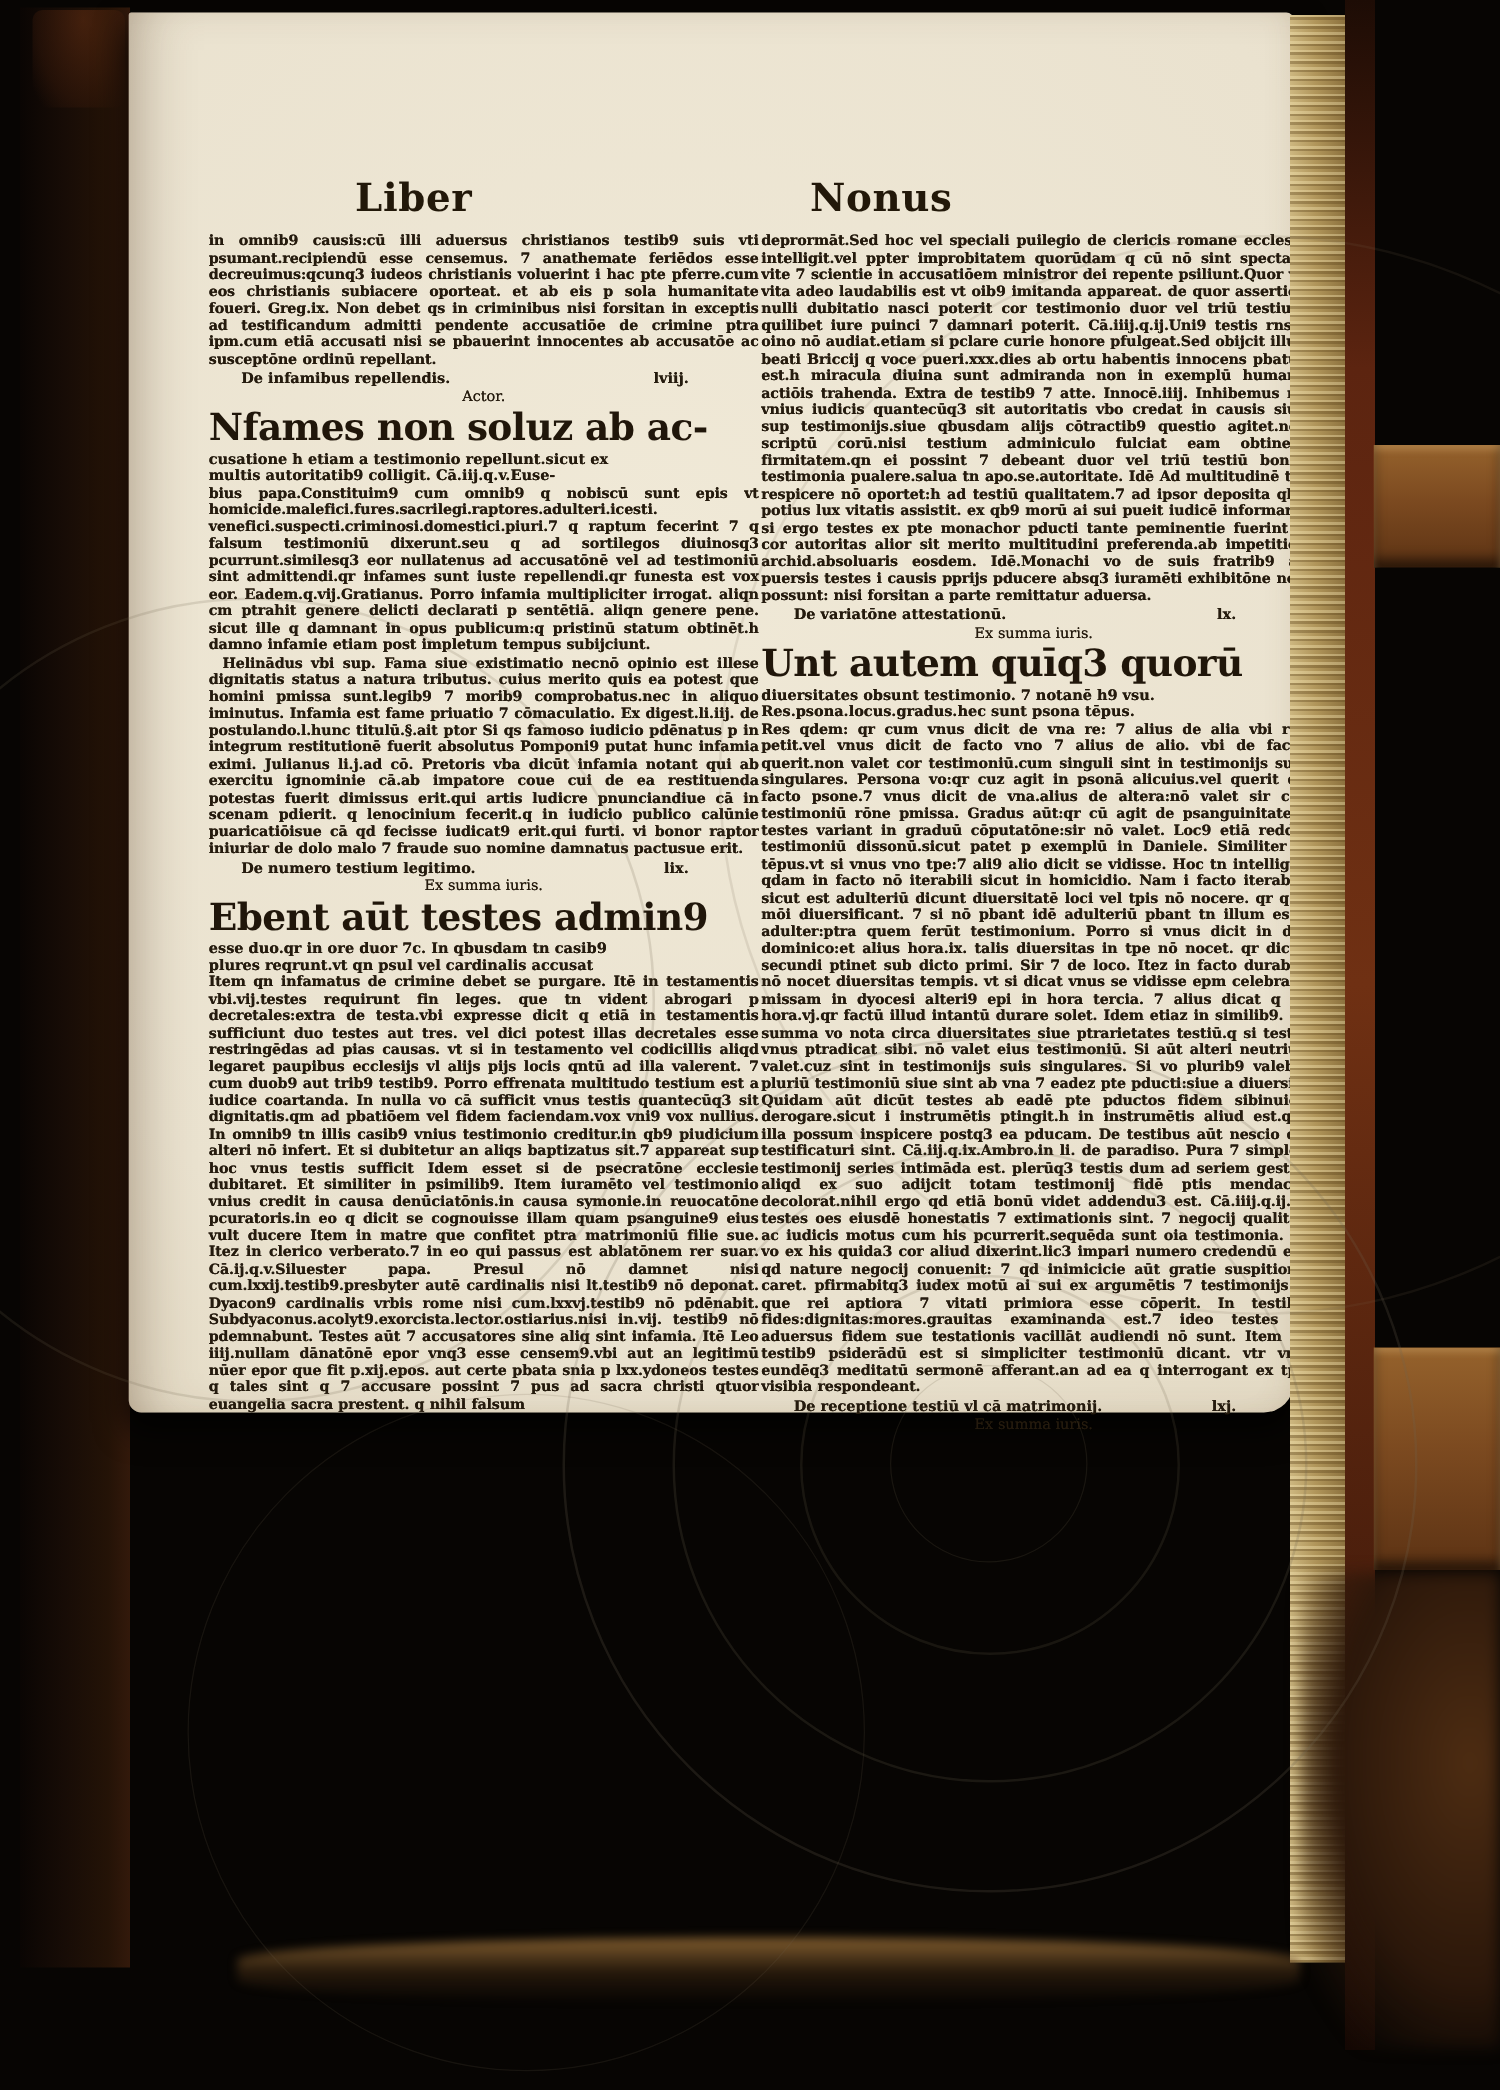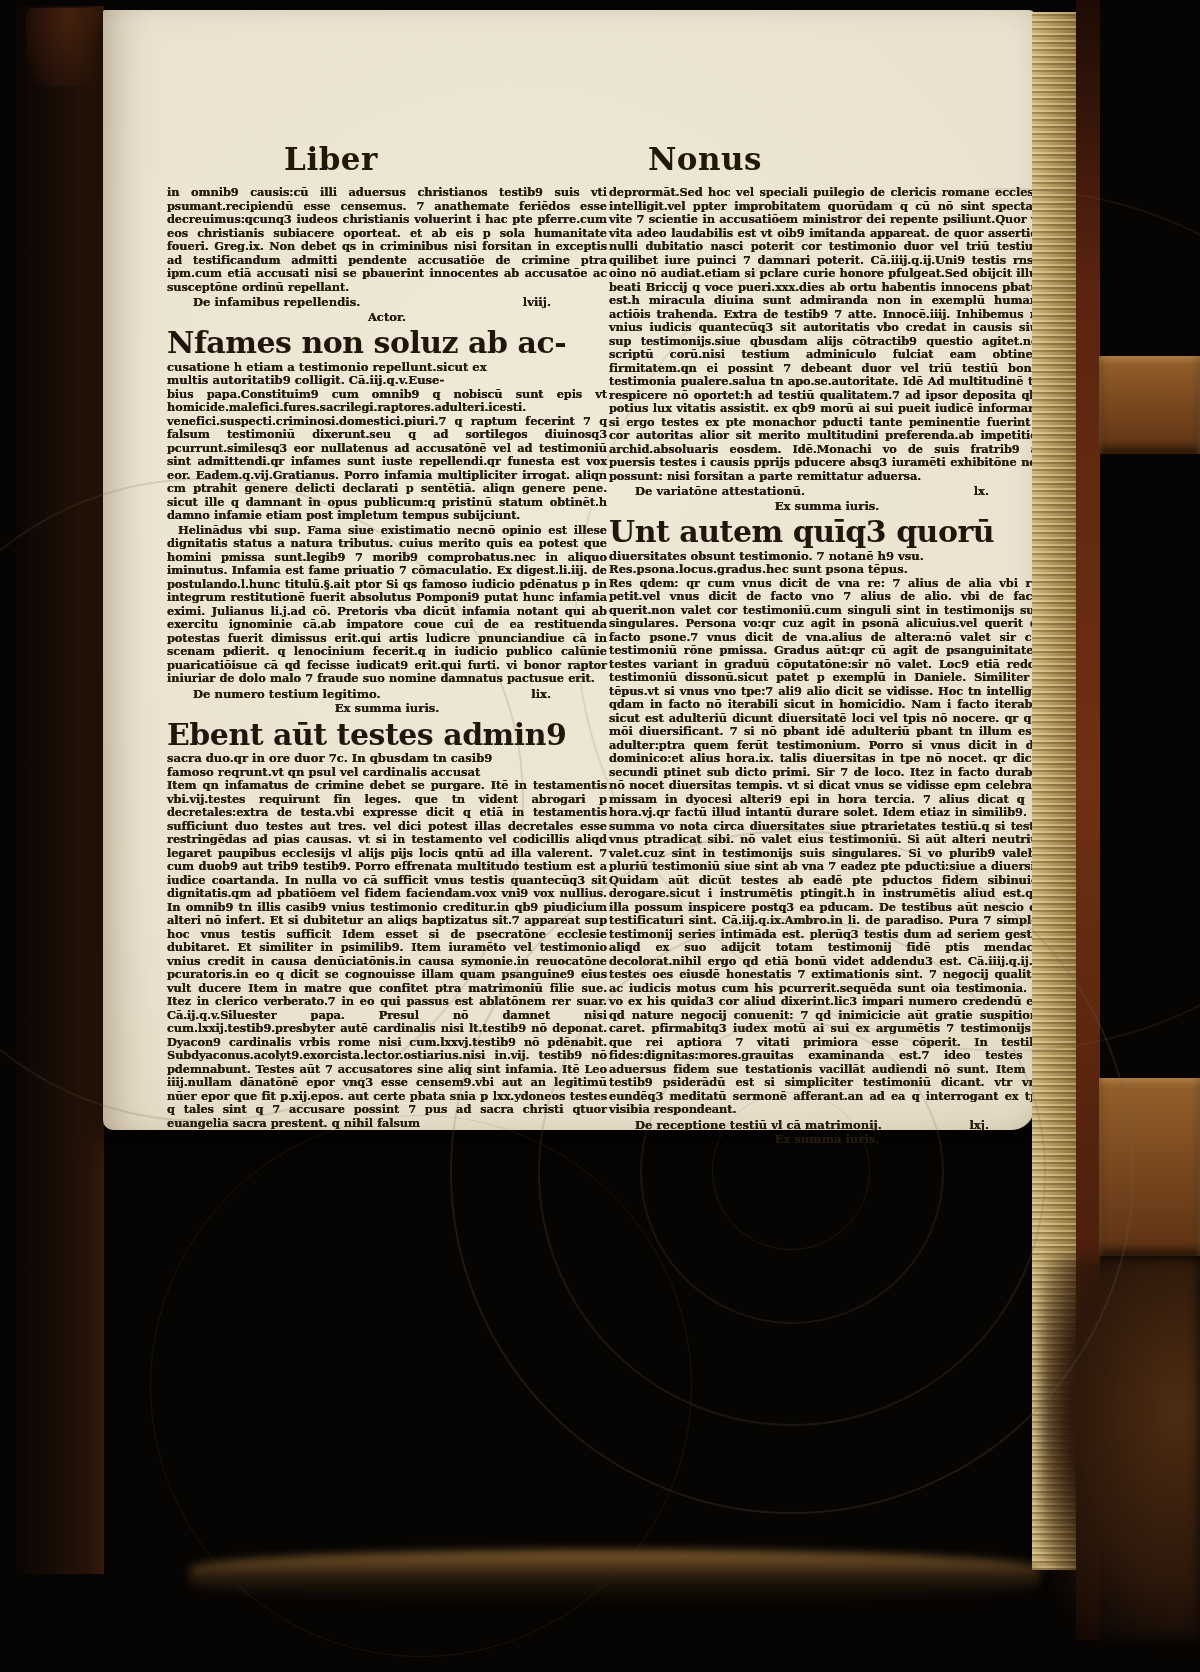--- a/index.html
+++ b/index.html
@@ -76,21 +76,21 @@
     letter-spacing:-0.1px;word-spacing:.4px;margin:0 0 1px 0;
     text-shadow:0 0 .4px #251b0e;
   }
   .indent{text-indent:11px;}
   .rubric{
     display:flex;justify-content:space-between;align-items:baseline;
     padding-left:26px;padding-right:56px;
     font-size:11.6px;line-height:14.5px;font-weight:700;text-shadow:0 0 .4px #251b0e;
   }
   .center-line{
-    text-align:center;font-size:11.6px;line-height:14.5px;font-weight:700;
+    text-align:center;font-size:11.6px;line-height:14.5px;font-weight:400;
     text-shadow:0 0 .4px #251b0e;
   }
   .big-head{
     font-size:30px;line-height:1.12;font-weight:700;
     letter-spacing:-.5px;margin:2px 0 1px 0;color:#20160a;
   }
   .head-sub{
     text-align:left;font-size:11.6px;line-height:13.5px;font-weight:700;
     text-shadow:0 0 .4px #251b0e;
   }
@@ -116,22 +116,22 @@
     <div class="head-sub">cusatione h etiam a testimonio repellunt.sicut ex</div>
     <div class="head-sub">multis autoritatib9 colligit.   Cā.iij.q.v.Euse-</div>
     <p class="body-par">bius papa.Constituim9 cum omnib9 q nobiscū sunt epis vt homicide.malefici.fures.sacrilegi.raptores.adulteri.icesti. venefici.suspecti.criminosi.domestici.piuri.7 q raptum fecerint 7 q falsum testimoniū dixerunt.seu q ad sortilegos diuinosq3 pcurrunt.similesq3 eor nullatenus ad accusatōnē vel ad testimoniū sint admittendi.qr infames sunt iuste repellendi.qr funesta est vox eor.  Eadem.q.vij.Gratianus. Porro infamia multipliciter irrogat. aliqn cm ptrahit genere delicti declarati p sentētiā. aliqn genere pene. sicut ille q damnant in opus publicum:q pristinū statum obtinēt.h damno infamie etiam post impletum tempus subijciunt.</p>
     <p class="body-par indent">Helinādus vbi sup. Fama siue existimatio necnō opinio est illese dignitatis status a natura tributus. cuius merito quis ea potest que homini pmissa sunt.legib9 7 morib9 comprobatus.nec in aliquo iminutus. Infamia est fame priuatio 7 cōmaculatio.  Ex digest.li.iij. de postulando.l.hunc titulū.§.ait ptor Si qs famoso iudicio pdēnatus p in integrum restitutionē fuerit absolutus Pomponi9 putat hunc infamia eximi.  Julianus li.j.ad cō. Pretoris vba dicūt infamia notant qui ab exercitu ignominie cā.ab impatore coue cui de ea restituenda potestas fuerit dimissus erit.qui artis ludicre pnunciandiue cā in scenam pdierit. q lenocinium fecerit.q in iudicio publico calūnie puaricatiōisue cā qd fecisse iudicat9 erit.qui furti. vi bonor raptor iniuriar de dolo malo 7 fraude suo nomine damnatus pactusue erit.</p>
     <div class="rubric">
       <span>De numero testium legitimo.</span>
       <span>lix.</span>
     </div>
     <div class="center-line">Ex summa iuris.</div>
     <div class="big-head">Ebent aūt testes admin9</div>
-    <div class="head-sub">sacra duo.qr in ore duor 7c. In qbusdam tn casib9</div>
-    <div class="head-sub">famoso reqrunt.vt qn psul vel cardinalis accusat</div>
+    <div class="head-sub">esse duo.qr in ore duor 7c. In qbusdam tn casib9</div>
+    <div class="head-sub">plures reqrunt.vt qn psul vel cardinalis accusat</div>
     <p class="body-par">Item qn infamatus de crimine debet se purgare. Itē in testamentis vbi.vij.testes requirunt fin leges. que tn vident abrogari p decretales:extra de testa.vbi expresse dicit q etiā in testamentis sufficiunt duo testes aut tres. vel dici potest illas decretales esse restringēdas ad pias causas. vt si in testamento vel codicillis aliqd legaret paupibus ecclesijs vl alijs pijs locis qntū ad illa valerent. 7 cum duob9 aut trib9 testib9. Porro effrenata multitudo testium est a iudice coartanda. In nulla vo cā sufficit vnus testis quantecūq3 sit dignitatis.qm ad pbatiōem vel fidem faciendam.vox vni9 vox nullius. In omnib9 tn illis casib9 vnius testimonio creditur.in qb9 piudicium alteri nō infert. Et si dubitetur an aliqs baptizatus sit.7 appareat sup hoc vnus testis sufficit Idem esset si de psecratōne ecclesie dubitaret. Et similiter in psimilib9. Item iuramēto vel testimonio vnius credit in causa denūciatōnis.in causa symonie.in reuocatōne pcuratoris.in eo q dicit se cognouisse illam quam psanguine9 eius vult ducere Item in matre que confitet ptra matrimoniū filie sue. Itez in clerico verberato.7 in eo qui passus est ablatōnem rer suar.  Cā.ij.q.v.Siluester papa. Presul nō damnet nisi cum.lxxij.testib9.presbyter autē cardinalis nisi lt.testib9 nō deponat. Dyacon9 cardinalis vrbis rome nisi cum.lxxvj.testib9 nō pdēnabit. Subdyaconus.acolyt9.exorcista.lector.ostiarius.nisi in.vij. testib9 nō pdemnabunt. Testes aūt 7 accusatores sine aliq sint infamia.  Itē Leo iiij.nullam dānatōnē epor vnq3 esse censem9.vbi aut an legitimū nūer epor que fit p.xij.epos. aut certe pbata snia p lxx.ydoneos testes q tales sint q 7 accusare possint 7 pus ad sacra christi qtuor euangelia sacra prestent. q nihil falsum</p>
   </div>
 
   <div class="col col-right">
     <p class="body-par">deprormāt.Sed hoc vel speciali puilegio de clericis romane ecclesie intelligit.vel ppter improbitatem quorūdam q cū nō sint spectate vite 7 scientie in accusatiōem ministror dei repente psiliunt.Quor vo vita adeo laudabilis est vt oib9 imitanda appareat. de quor assertiōe nulli dubitatio nasci poterit cor testimonio duor vel triū testium quilibet iure puinci 7 damnari poterit.  Cā.iiij.q.ij.Uni9 testis rnsio oino nō audiat.etiam si pclare curie honore pfulgeat.Sed obijcit illud beati Briccij q voce pueri.xxx.dies ab ortu habentis innocens pbatus est.h miracula diuina sunt admiranda non in exemplū humane actiōis trahenda.  Extra de testib9 7 atte. Innocē.iiij. Inhibemus ne vnius iudicis quantecūq3 sit autoritatis vbo credat in causis siue sup testimonijs.siue qbusdam alijs cōtractib9 questio agitet.nec scriptū corū.nisi testium adminiculo fulciat eam obtineat firmitatem.qn ei possint 7 debeant duor vel triū testiū bonor testimonia pualere.salua tn apo.se.autoritate.  Idē Ad multitudinē tm respicere nō oportet:h ad testiū qualitatem.7 ad ipsor deposita qb9 potius lux vitatis assistit. ex qb9 morū ai sui pueit iudicē informare. si ergo testes ex pte monachor pducti tante peminentie fuerint q cor autoritas alior sit merito multitudini preferenda.ab impetitiōe archid.absoluaris eosdem.  Idē.Monachi vo de suis fratrib9 ac puersis testes i causis pprijs pducere absq3 iuramēti exhibitōne non possunt: nisi forsitan a parte remittatur aduersa.</p>
     <div class="rubric">
       <span>De variatōne attestationū.</span>
       <span>lx.</span>
     </div>
     <div class="center-line">Ex summa iuris.</div>

